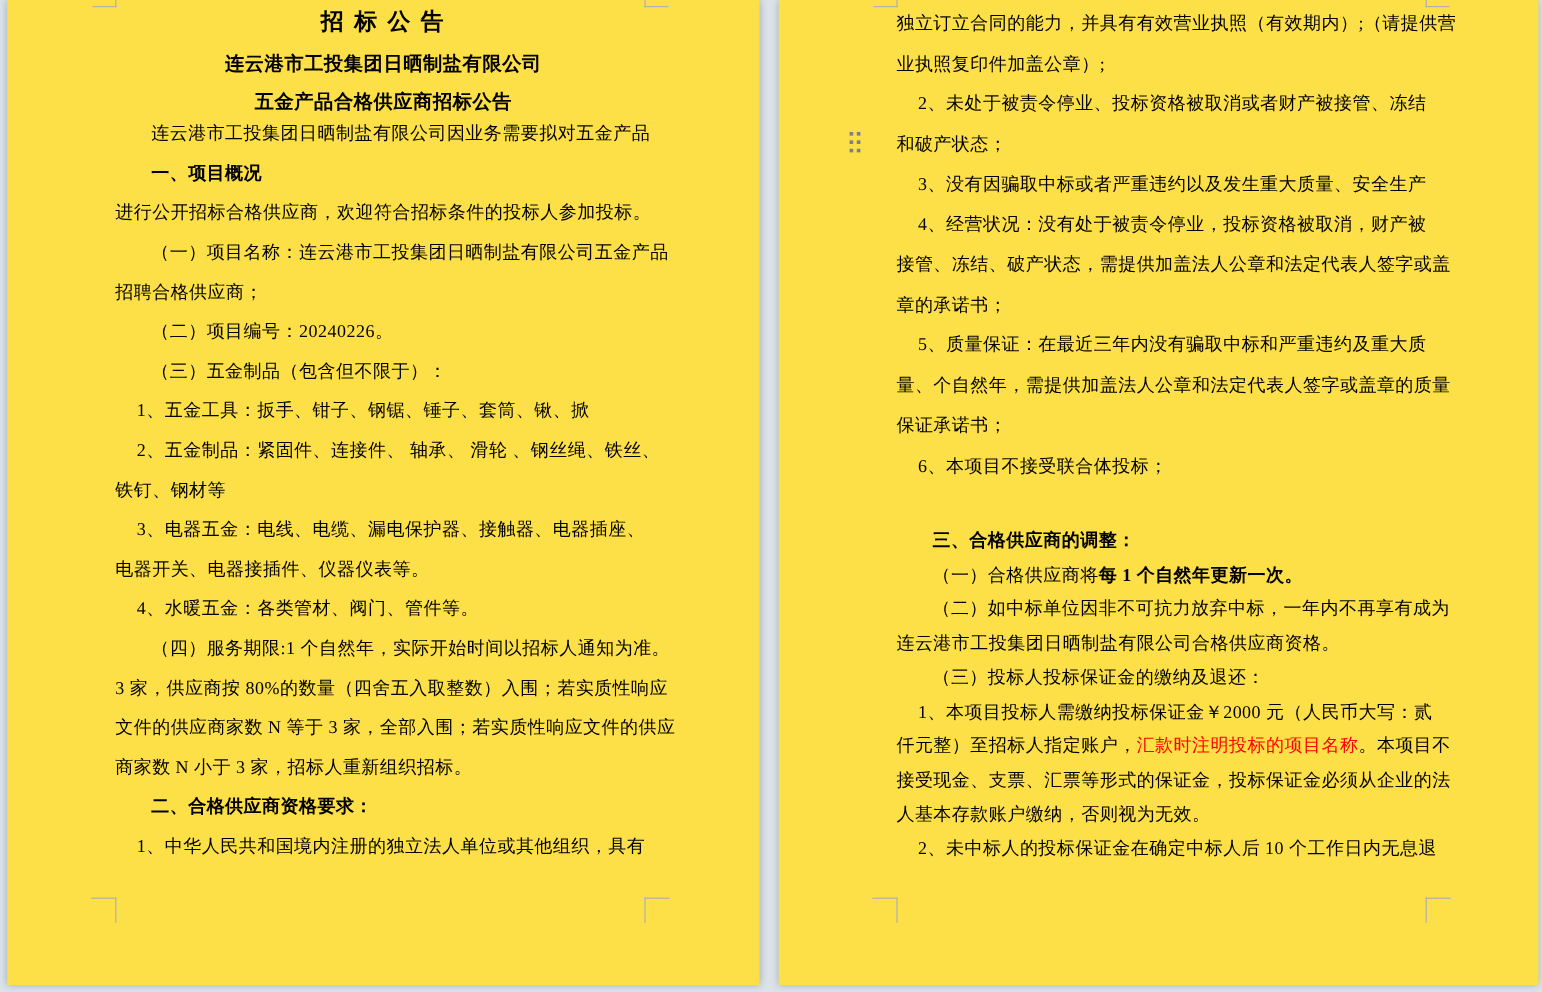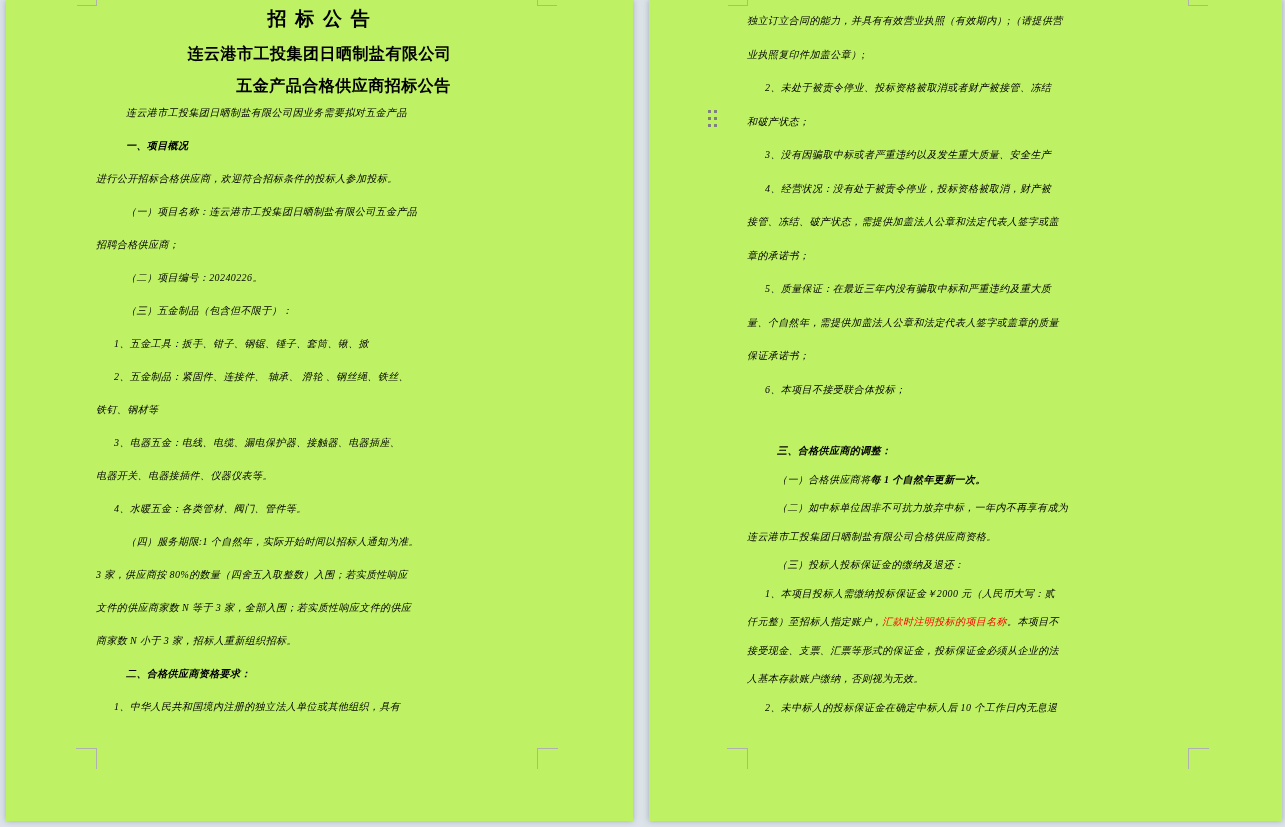--- a/index.html
+++ b/index.html
@@ -2,36 +2,36 @@
 <html><head>
 <meta charset="utf-8">
 <style>
   html,body{margin:0;padding:0;}
   body{
     width:1285px;height:827px;overflow:hidden;position:relative;
     background:#dce3e9;
     font-family:"Liberation Serif","DejaVu Serif",serif;
     color:#000;
   }
-  .page{position:absolute;top:0;height:821px;background:#bef264;
+  .page{position:absolute;top:0;height:821px;background:#fde047;
         box-shadow:0 0 6px rgba(100,115,130,.5);}
   #page1{left:6px;width:627px;}
   #page2{left:649px;width:633px;}
 
   .hdr{position:absolute;left:0;width:100%;text-align:center;font-weight:bold;white-space:nowrap;}
   #doc-title{top:7px;font-size:19px;height:24px;line-height:24px;letter-spacing:2px;}
   #doc-sub1{top:44px;font-size:16px;height:20px;line-height:20px;letter-spacing:.5px;}
-  #doc-sub2{top:76px;font-size:16px;height:20px;line-height:20px;letter-spacing:.5px;padding-left:24px;}
+  #doc-sub2{top:76px;font-size:16px;height:20px;line-height:20px;letter-spacing:.5px;}
 
   .textcol{position:absolute;width:441px;}
   #p1-body{left:90px;top:96px;}
   #p2-a{left:98px;top:4px;}
   #p2-b{left:98px;top:437px;}
 
-  .line{height:33px;line-height:33px;font-size:10px;letter-spacing:.4px;white-space:nowrap;font-style:italic;}
+  .line{height:33px;line-height:33px;font-size:15px;letter-spacing:.4px;white-space:nowrap;}
   #p2-a .line{height:33.5px;line-height:33.5px;}
   #p2-b .line{height:28.5px;line-height:28.5px;}
   .ind1{padding-left:18px;}
   .ind2{padding-left:30px;}
   .b{font-weight:bold;}
   .r{color:#ff0000;}
 
   .crop{position:absolute;background:#b0b0b0;}
 
   #drag-handle{position:absolute;left:58px;top:108px;width:11px;height:21px;

